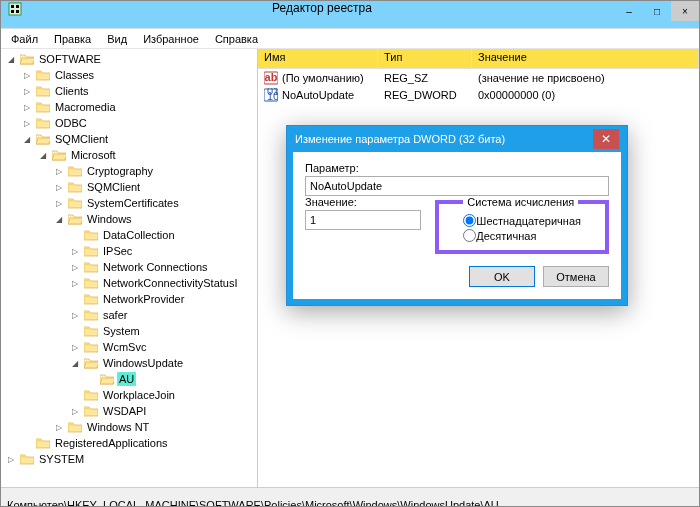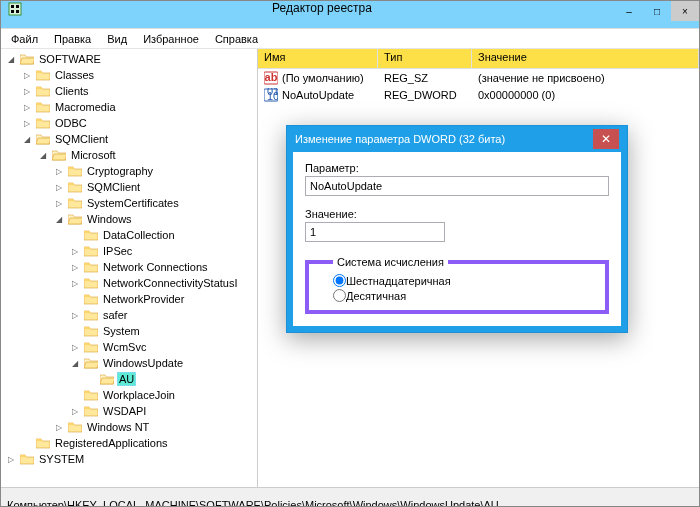--- a/index.html
+++ b/index.html
@@ -52,21 +52,21 @@
 
 
 .dialog { position: absolute; left: 285px; top: 76px; width: 342px; background: #000000; box-shadow: 0 6px 24px rgba(0,0,0,0.35); border: 1px solid #1e90d8; }
 .dialog .dlg-title { background: #1e9fe8; color: #fff; height: 26px; display: flex; align-items: center; padding: 0 8px; font-size: 12px; }
 .dialog .dlg-title .t { flex: 1; }
 .dialog .dlg-close { width: 26px; height: 20px; background: #c75050; color: #fff; display: flex; align-items: center; justify-content: center; font-size: 12px; }
 .dialog .dlg-body { padding: 10px 12px 12px; background:#fff; border:6px solid #1e9fe8; border-top:none;}
 .dialog .dlg-label { margin-bottom: 2px; }
 .dialog input[type=text] { width: 100%; height: 20px; border: 1px solid #abadb3; padding: 1px 4px; font-size: 11px; }
 .dialog input.readonly { background: #fff; }
-.dialog .row2 { display: flex; gap: 14px; margin-top: 12px; flex-direction: column; }
+.dialog .row2 { display: flex; gap: 14px; margin-top: 0; }
 .dialog .row2 .left { width: 140px; }
 .dialog fieldset { border: 4px solid #8b5cf6; padding: 4px 24px 6px; }
 .dialog fieldset legend { padding: 0 4px; }
 .dialog .radio-row { display: flex; align-items: center; gap: 0; margin: 2px 0; }
 .dialog .btns { display: flex; justify-content: flex-end; gap: 8px; margin-top: 12px; }
 .dialog .btns button { width: 66px; height: 21px; border: 1px solid #acacac; background: #e1e1e1; font-size: 11px; }
 .dialog .btns button.default { border: 1px solid #0078d7; }
 </style>
 </head>
 <body>
@@ -418,17 +418,21 @@
           <label class="radio-row">
               <input type="radio" name="radix" checked="" style="">
               <span>Шестнадцатеричная</span>
             </label>
           <label class="radio-row">
               <input type="radio" name="radix" style="">
               <span>Десятичная</span>
             </label>
         </fieldset>
       </div>
+      <div class="btns">
+        <button class="default">OK</button>
+        <button>Отмена</button>
+      </div>
     </div>
   </div>
 </div>
 
 <div class="statusbar">Компьютер\HKEY_LOCAL_MACHINE\SOFTWARE\Policies\Microsoft\Windows\WindowsUpdate\AU</div>
 
 </body></html>

